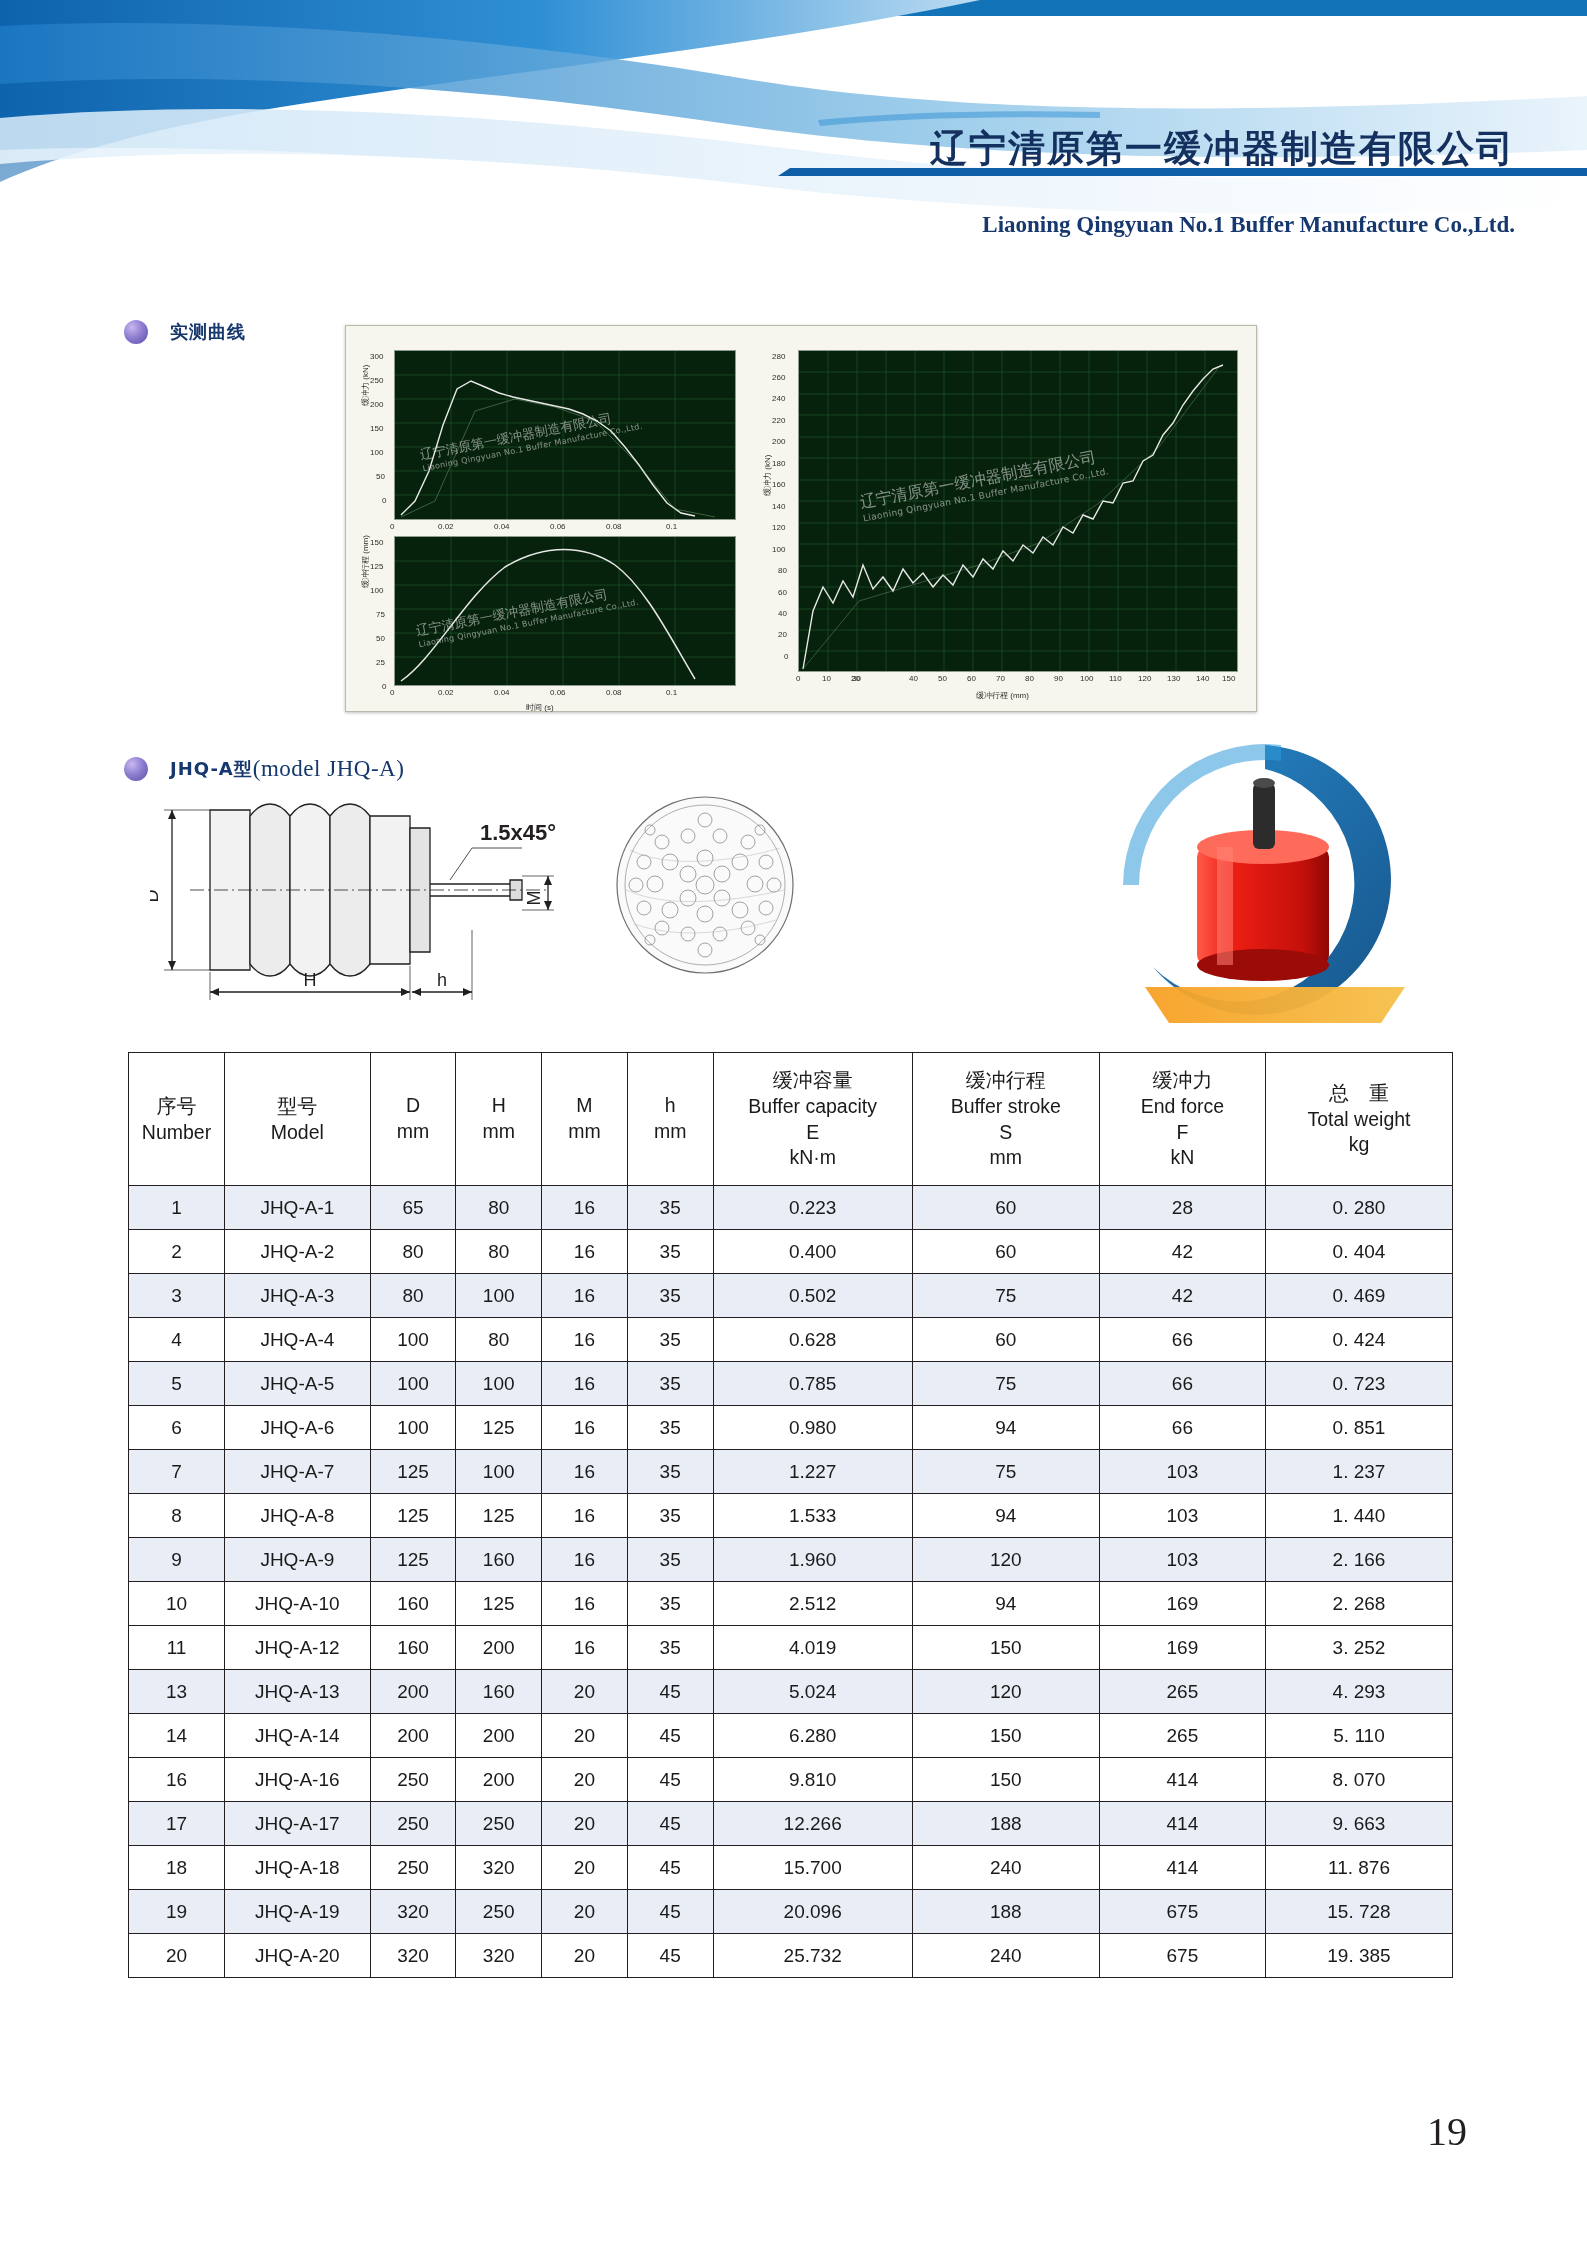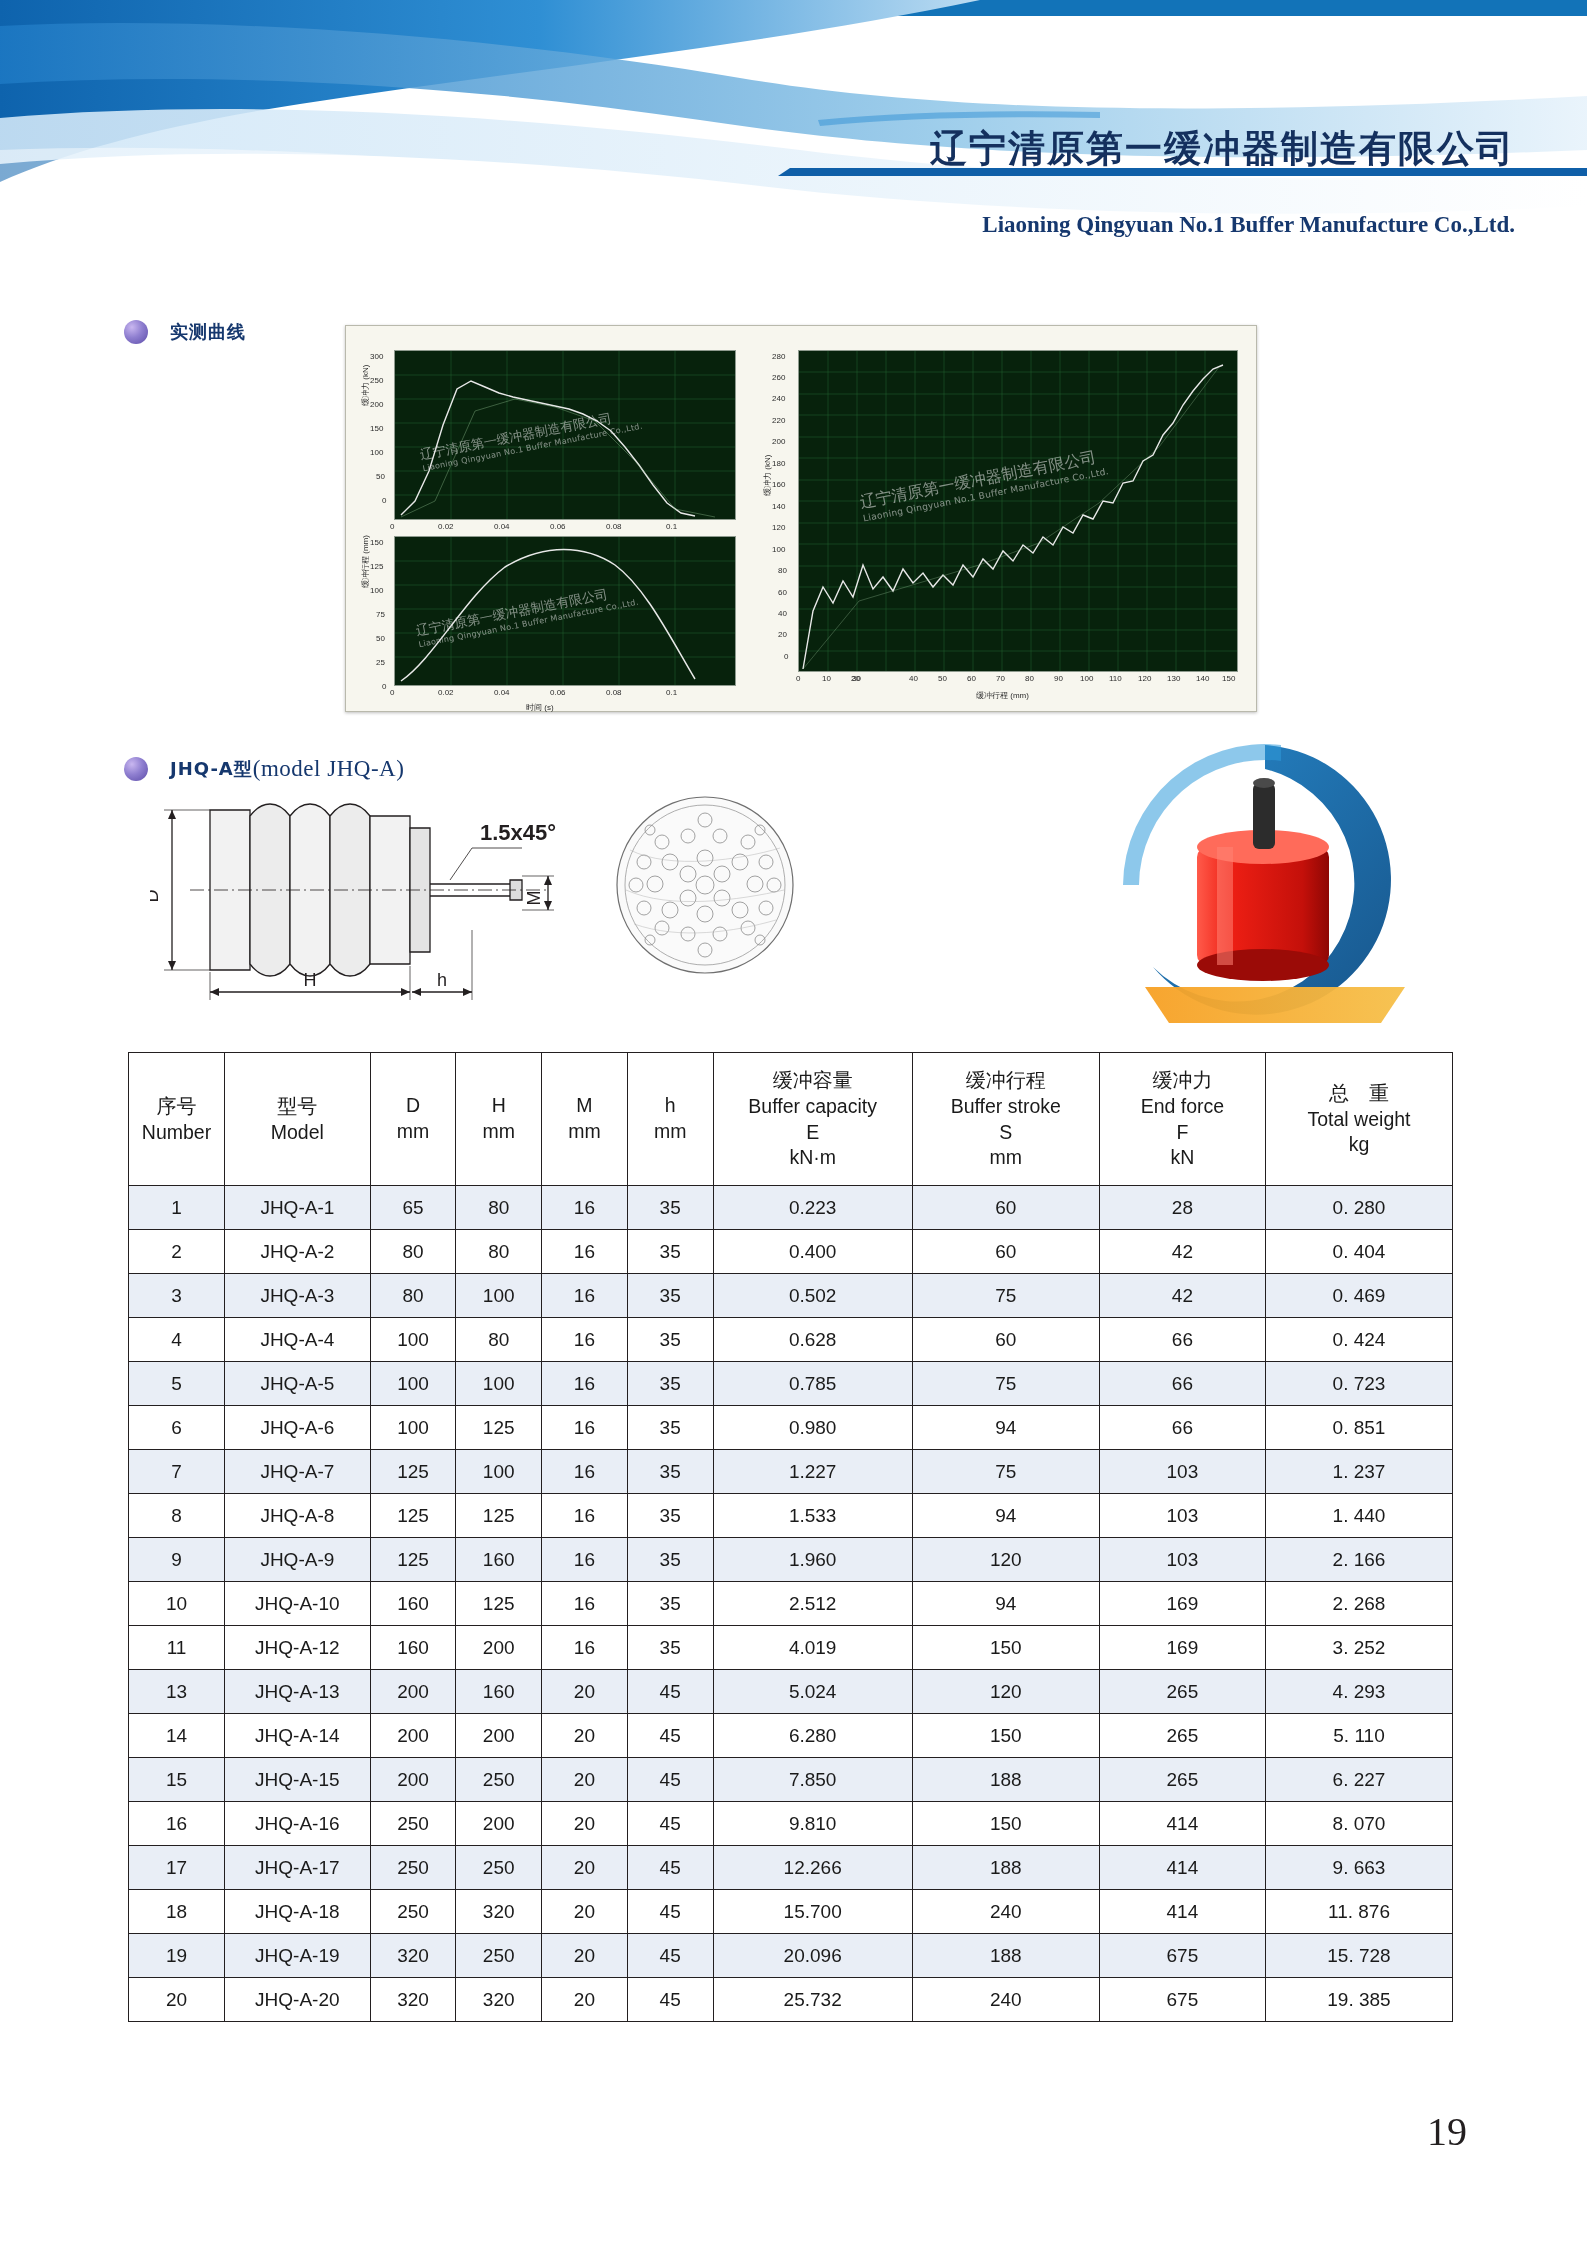--- a/index.html
+++ b/index.html
@@ -718,32 +718,20 @@
         <td>JHQ-A-14</td>
         <td>200</td>
         <td>200</td>
         <td>20</td>
         <td>45</td>
         <td>6.280</td>
         <td>150</td>
         <td>265</td>
         <td>5. 110</td>
       </tr>
-      <tr class="alt">
-        <td>15</td>
-        <td>JHQ-A-15</td>
-        <td>200</td>
-        <td>250</td>
-        <td>20</td>
-        <td>45</td>
-        <td>7.850</td>
-        <td>188</td>
-        <td>265</td>
-        <td>6. 227</td>
-      </tr>
       <tr>
         <td>16</td>
         <td>JHQ-A-16</td>
         <td>250</td>
         <td>200</td>
         <td>20</td>
         <td>45</td>
         <td>9.810</td>
         <td>150</td>
         <td>414</td>

